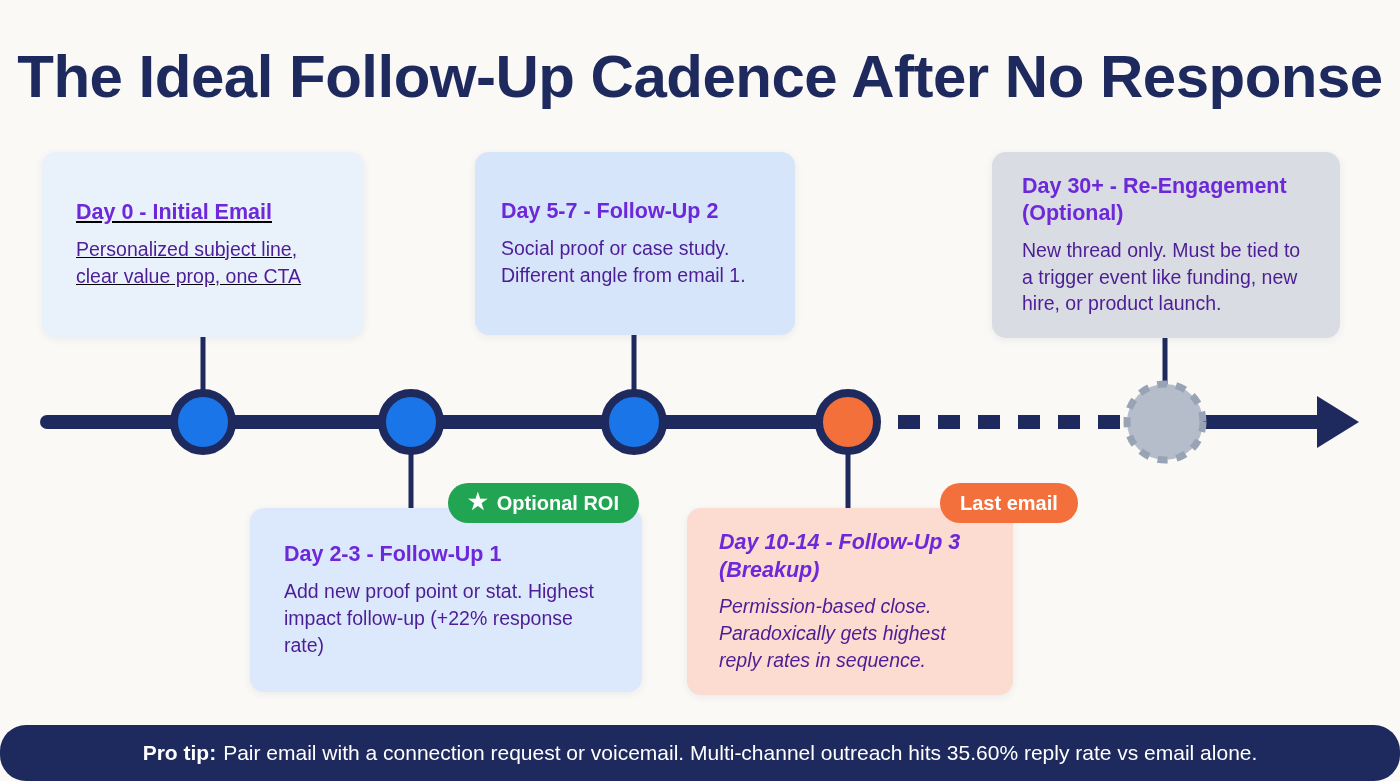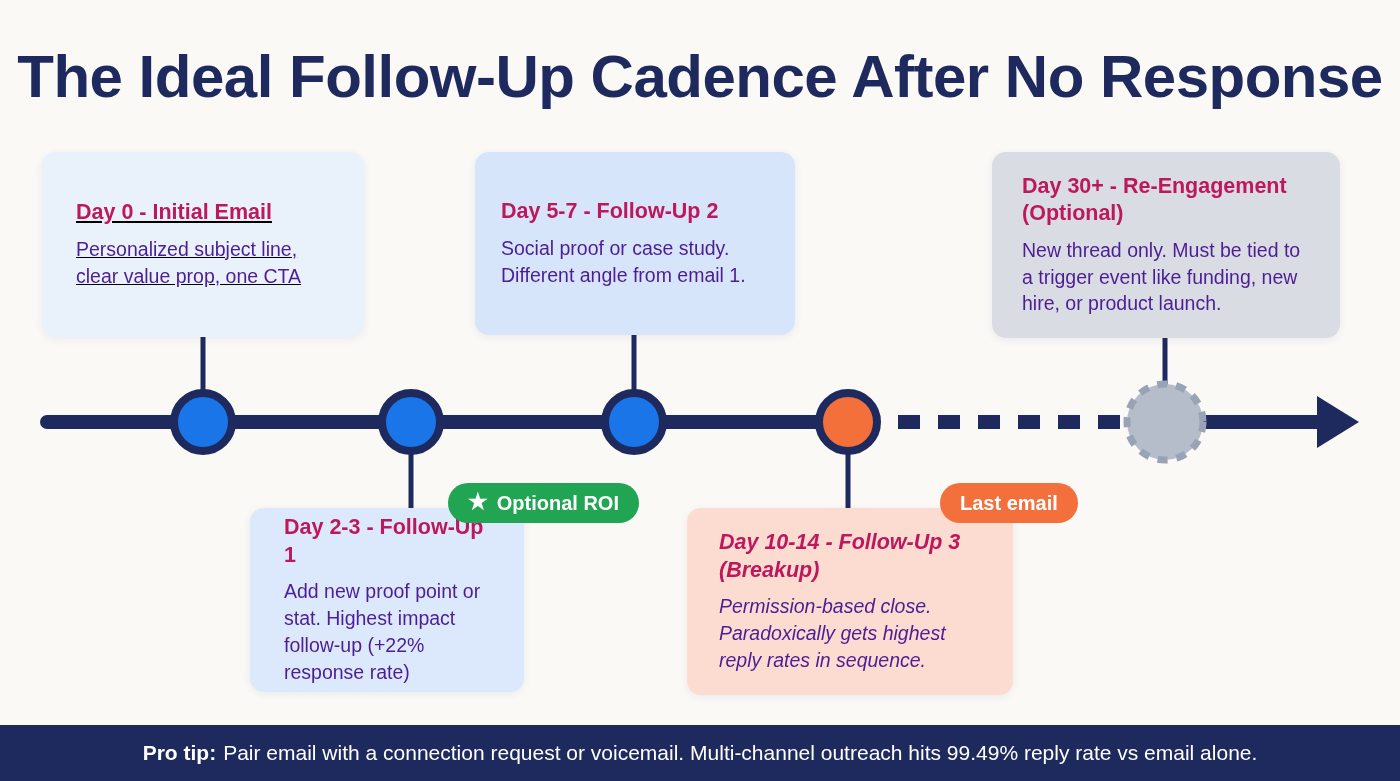--- a/index.html
+++ b/index.html
@@ -34,33 +34,33 @@
     border-radius: 14px;
     box-sizing: border-box;
     display: flex;
     flex-direction: column;
     justify-content: center;
     box-shadow: 0 2px 8px rgba(30, 42, 94, 0.07);
   }
   .card-title {
     font-size: 21.5px;
     font-weight: 700;
-    color: #be185d;
+    color: #6d28d9;
     line-height: 1.28;
     margin-bottom: 9px;
   }
   .card-body {
     font-size: 19.5px;
     color: #4c1d95;
     line-height: 1.38;
   }
   #card-day0    { left: 42px;  top: 152px; width: 322px; height: 185px; background: #e9f1fb; padding: 20px 34px; text-decoration: underline; }
   #card-day57   { left: 475px; top: 152px; width: 320px; height: 183px; background: #d7e5fb; padding: 20px 26px; }
   #card-day30   { left: 992px; top: 152px; width: 348px; height: 186px; background: #d9dde3; padding: 16px 30px; }
-  #card-day23   { left: 250px; top: 508px; width: 274px; height: 184px; background: #dce9fd; padding: 18px 34px; }
+  #card-day23   { left: 250px; top: 508px; width: 392px; height: 184px; background: #dce9fd; padding: 18px 34px; }
   #card-day1014 { left: 687px; top: 508px; width: 326px; height: 187px; background: #fcdcd1; padding: 16px 32px; font-style: italic; }
 
   .badge {
     position: absolute;
     height: 40px;
     border-radius: 20px;
     display: flex;
     align-items: center;
     justify-content: center;
     gap: 9px;
@@ -92,20 +92,21 @@
     width: 1400px;
     height: 56px;
     background: #1e2a5e;
     color: #ffffff;
     display: flex;
     align-items: center;
     justify-content: center;
     gap: 7px;
     font-size: 21px;
     white-space: nowrap;
+    border-radius: 26px;
   }
   .footer .label { font-weight: 700; }
 </style>
 </head>
 <body>
 
 <div class="canvas">
 
   <h1 class="title">The Ideal Follow-Up Cadence After No Response</h1>
 
@@ -157,16 +158,16 @@
 
     <circle cx="203" cy="92" r="29" stroke="#1e2a5e" stroke-width="8" fill="#1a75e8"></circle>
     <circle cx="411" cy="92" r="29" stroke="#1e2a5e" stroke-width="8" fill="#1a75e8"></circle>
     <circle cx="634" cy="92" r="29" stroke="#1e2a5e" stroke-width="8" fill="#1a75e8"></circle>
     <circle cx="848" cy="92" r="29" stroke="#1e2a5e" stroke-width="8" fill="#f4703b"></circle>
     <circle cx="1165" cy="92" r="38" stroke="#98a4b6" stroke-width="7" stroke-dasharray="10 9" fill="#b4bdc9"></circle>
   </svg>
 
   <div class="footer">
     <span class="label">Pro tip:</span>
-    <span>Pair email with a connection request or voicemail. Multi-channel outreach hits 99.49% reply rate vs email alone.</span>
+    <span>Pair email with a connection request or voicemail. Multi-channel outreach hits 35.60% reply rate vs email alone.</span>
   </div>
 
 </div>
 
 </body></html>

